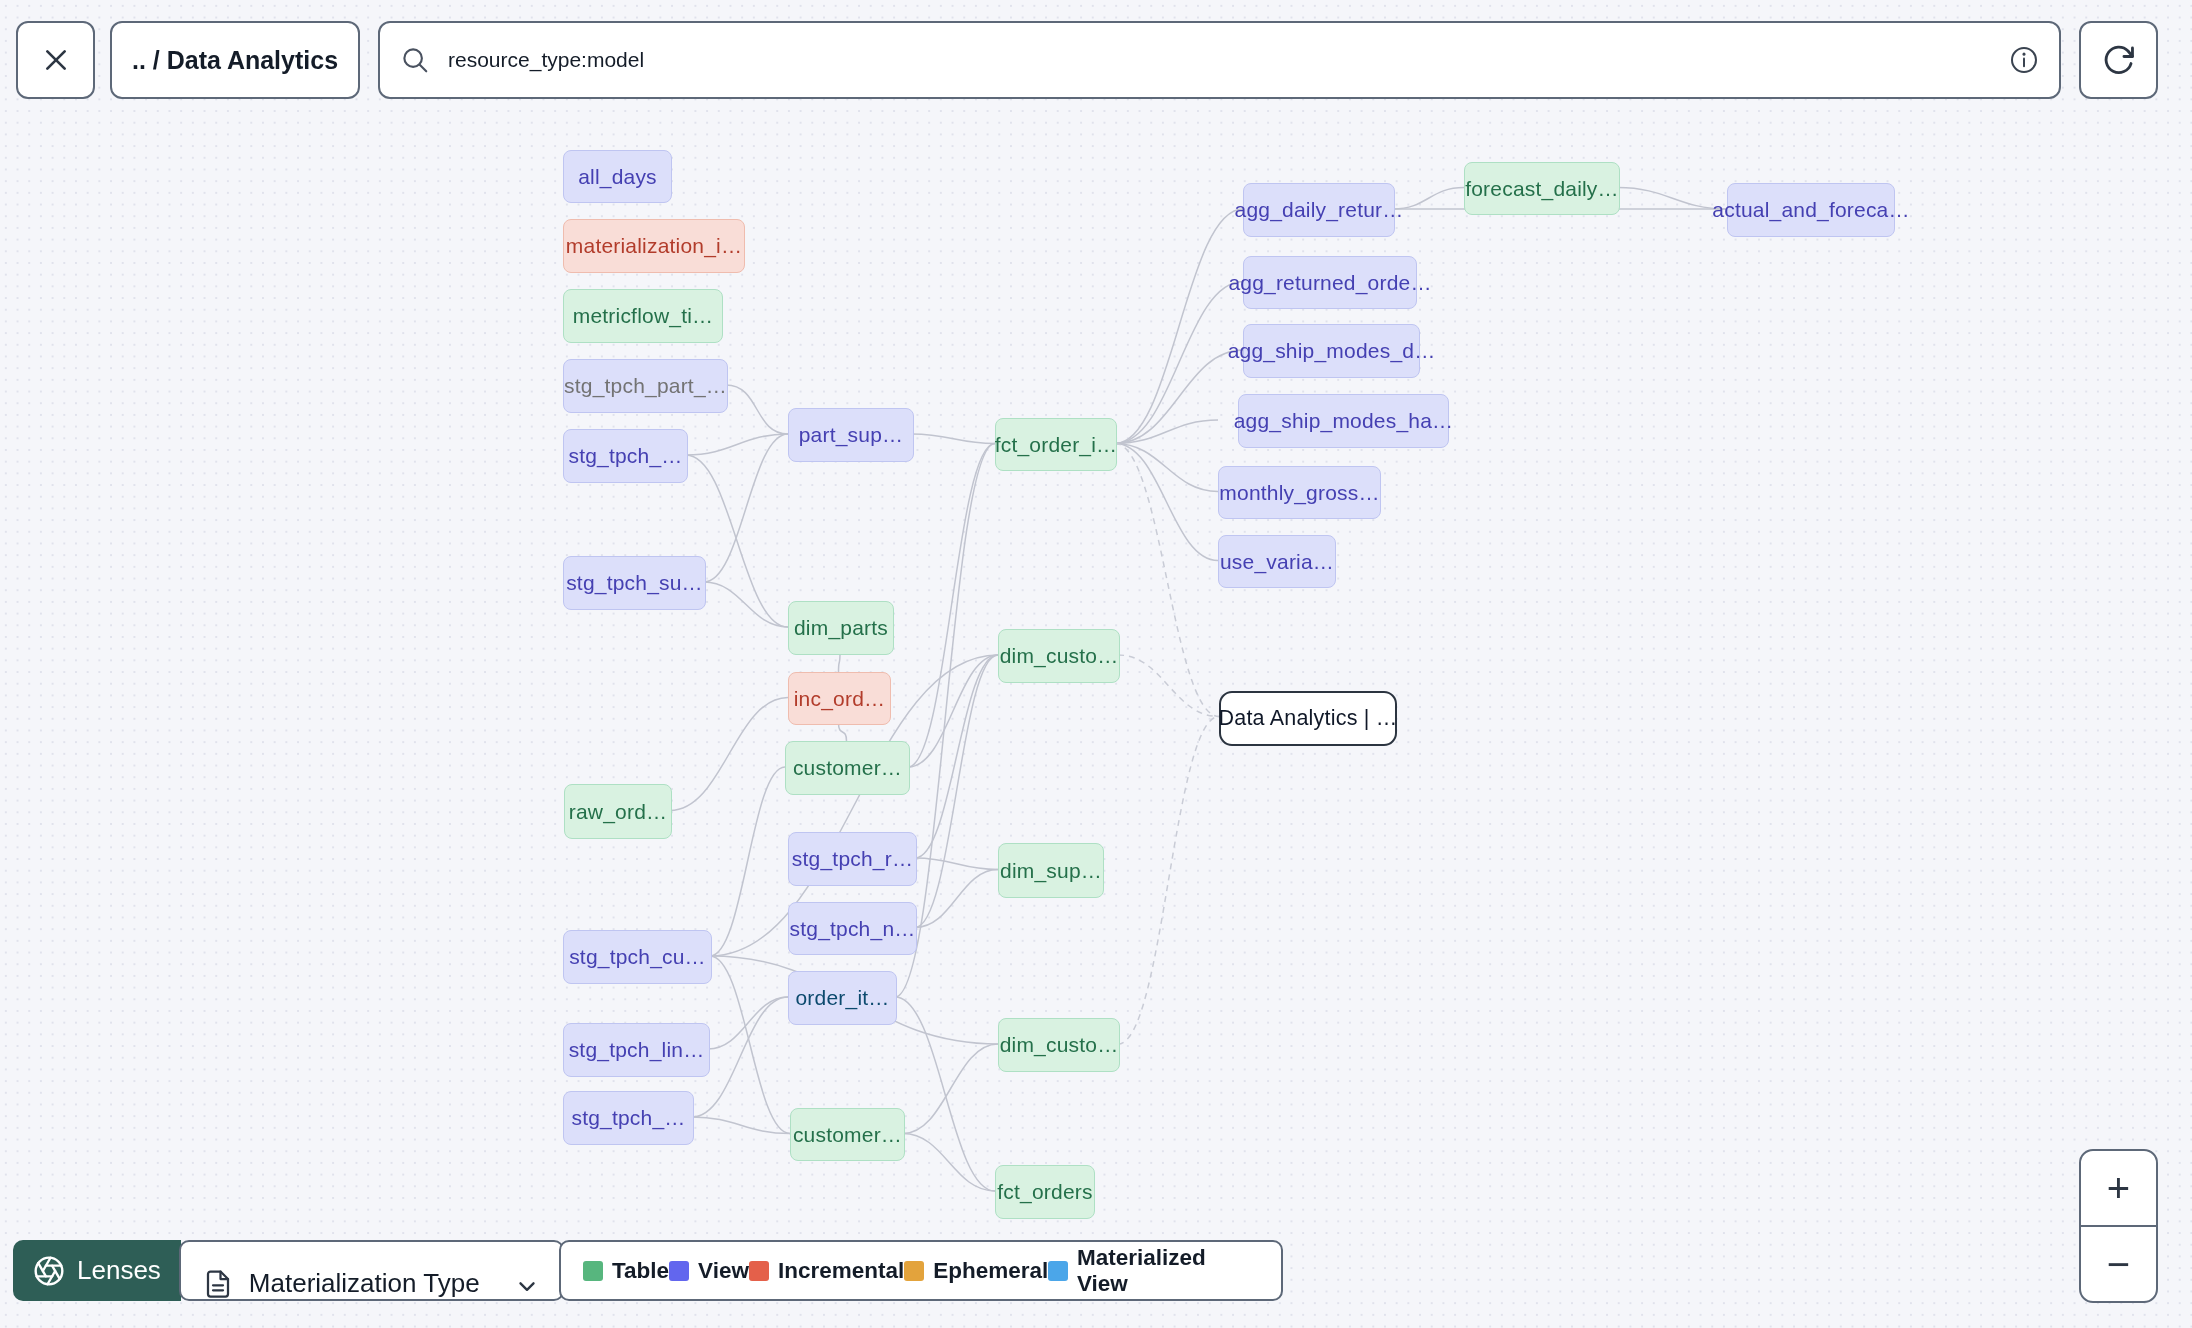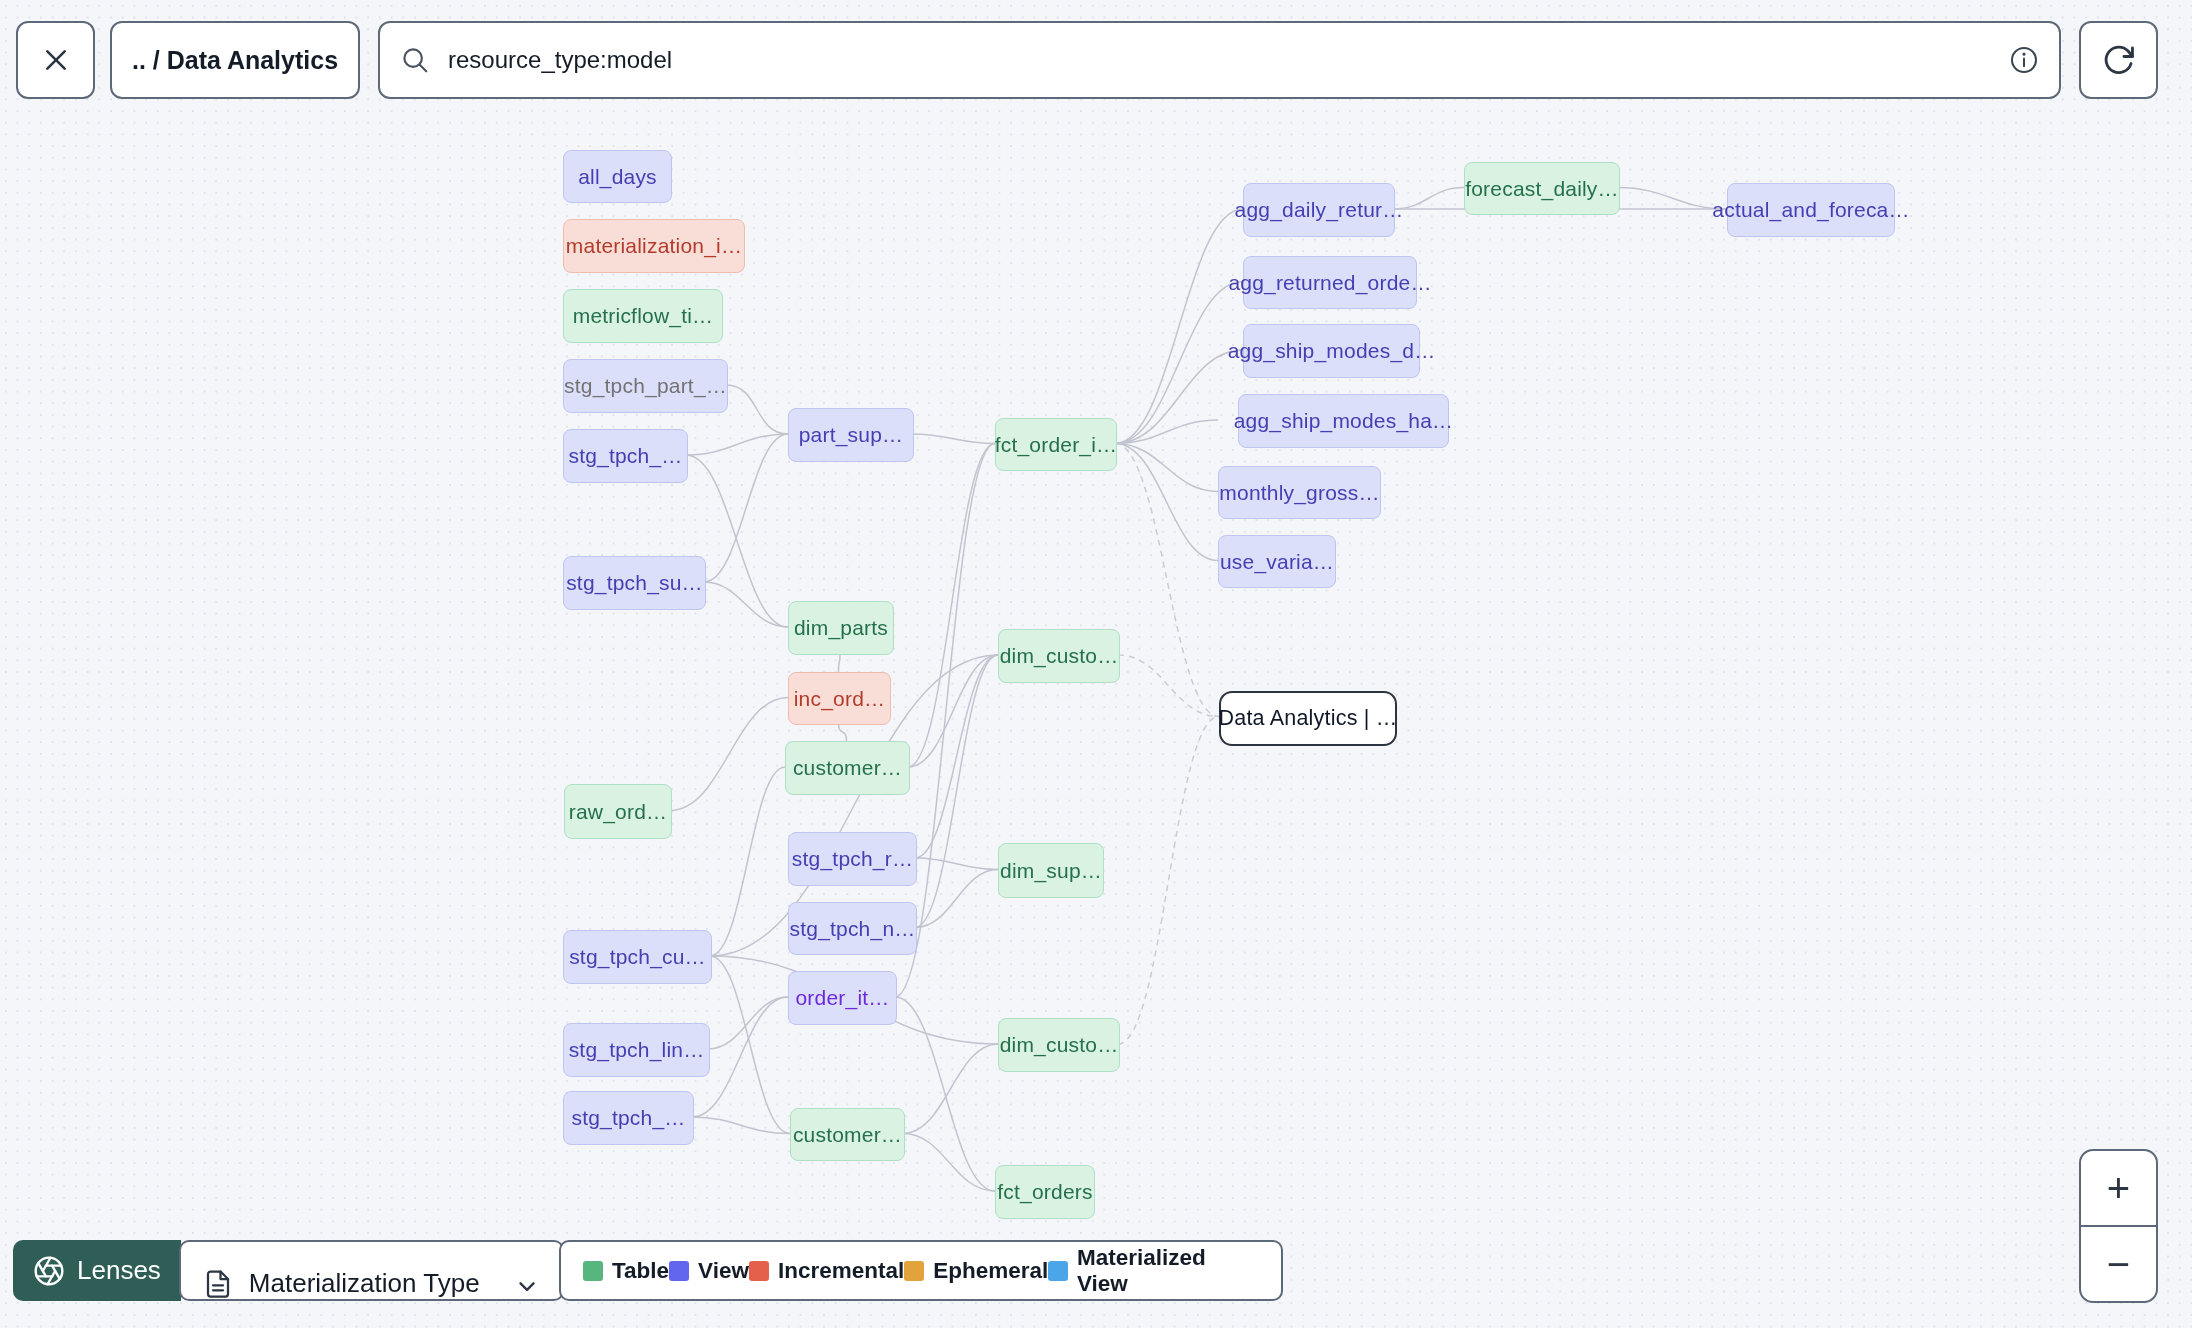--- a/index.html
+++ b/index.html
@@ -42,21 +42,21 @@
     box-sizing: border-box;
     display: flex; align-items: center;
   }
   #close-btn { width: 79px; justify-content: center; cursor: pointer; }
   #breadcrumb-btn { width: 250px; margin-left: 15px; justify-content: center; cursor: pointer; }
   #breadcrumb-btn span { font-size: 25px; font-weight: 600; }
   #search-bar { flex: 1; margin-left: 18px; padding: 0 20px; }
   #search-input {
     flex: 1; border: none; outline: none; background: transparent;
     font-family: "Liberation Sans", "DejaVu Sans", sans-serif;
-    font-size: 24px; color: #141c28; margin-left: 16px;
+    font-size: 21px; color: #141c28; margin-left: 16px;
   }
   #refresh-btn { width: 79px; margin-left: 18px; justify-content: center; cursor: pointer; }
 
   
   #lens-group {
     position: absolute; left: 13px; bottom: 27px; height: 61px;
     display: flex; z-index: 10;
     border-radius: 10px;
   }
   #lenses-btn {
@@ -156,21 +156,21 @@
     <div class="node view" style="left: 563px; top: 429px; width: 123px; height: 52px; background: rgb(220, 223, 250); border-color: rgb(191, 197, 241); color: rgb(69, 64, 178);">stg_tpch_…</div>
     <div class="node view" style="left: 788px; top: 408px; width: 124px; height: 52px; background: rgb(220, 223, 250); border-color: rgb(191, 197, 241); color: rgb(69, 64, 178);">part_sup…</div>
     <div class="node view" style="left: 563px; top: 556px; width: 141px; height: 52px; background: rgb(220, 223, 250); border-color: rgb(191, 197, 241); color: rgb(69, 64, 178);">stg_tpch_su…</div>
     <div class="node table" style="left: 788px; top: 601px; width: 104px; height: 52px; background: rgb(217, 242, 225); border-color: rgb(174, 224, 196); color: rgb(36, 112, 74);">dim_parts</div>
     <div class="node incremental" style="left: 788px; top: 672px; width: 101px; height: 51px; background: rgb(249, 221, 215); border-color: rgb(239, 188, 174); color: rgb(178, 60, 43);">inc_ord…</div>
     <div class="node table" style="left: 785px; top: 741px; width: 123px; height: 52px; background: rgb(217, 242, 225); border-color: rgb(174, 224, 196); color: rgb(36, 112, 74);">customer…</div>
     <div class="node table" style="left: 564px; top: 784px; width: 106px; height: 53px; background: rgb(217, 242, 225); border-color: rgb(174, 224, 196); color: rgb(36, 112, 74);">raw_ord…</div>
     <div class="node view" style="left: 788px; top: 832px; width: 127px; height: 52px; background: rgb(220, 223, 250); border-color: rgb(191, 197, 241); color: rgb(69, 64, 178);">stg_tpch_r…</div>
     <div class="node view" style="left: 788px; top: 902px; width: 127px; height: 51px; background: rgb(220, 223, 250); border-color: rgb(191, 197, 241); color: rgb(69, 64, 178);">stg_tpch_n…</div>
     <div class="node view" style="left: 563px; top: 930px; width: 147px; height: 52px; background: rgb(220, 223, 250); border-color: rgb(191, 197, 241); color: rgb(69, 64, 178);">stg_tpch_cu…</div>
-    <div class="node view" style="left: 788px; top: 971px; width: 107px; height: 52px; background: rgb(220, 223, 250); border-color: rgb(191, 197, 241); color: #6d28d9;">order_it…</div>
+    <div class="node view" style="left: 788px; top: 971px; width: 107px; height: 52px; background: rgb(220, 223, 250); border-color: rgb(191, 197, 241); color: #0c4a6e;">order_it…</div>
     <div class="node view" style="left: 563px; top: 1023px; width: 145px; height: 52px; background: rgb(220, 223, 250); border-color: rgb(191, 197, 241); color: rgb(69, 64, 178);">stg_tpch_lin…</div>
     <div class="node view" style="left: 563px; top: 1091px; width: 129px; height: 52px; background: rgb(220, 223, 250); border-color: rgb(191, 197, 241); color: rgb(69, 64, 178);">stg_tpch_…</div>
     <div class="node table" style="left: 790px; top: 1108px; width: 113px; height: 51px; background: rgb(217, 242, 225); border-color: rgb(174, 224, 196); color: rgb(36, 112, 74);">customer…</div>
     <div class="node table" style="left: 995px; top: 418px; width: 120px; height: 51px; background: rgb(217, 242, 225); border-color: rgb(174, 224, 196); color: rgb(36, 112, 74);">fct_order_i…</div>
     <div class="node table" style="left: 998px; top: 629px; width: 120px; height: 52px; background: rgb(217, 242, 225); border-color: rgb(174, 224, 196); color: rgb(36, 112, 74);">dim_custo…</div>
     <div class="node table" style="left: 998px; top: 843px; width: 104px; height: 53px; background: rgb(217, 242, 225); border-color: rgb(174, 224, 196); color: rgb(36, 112, 74);">dim_sup…</div>
     <div class="node table" style="left: 998px; top: 1018px; width: 120px; height: 52px; background: rgb(217, 242, 225); border-color: rgb(174, 224, 196); color: rgb(36, 112, 74);">dim_custo…</div>
     <div class="node table" style="left: 995px; top: 1165px; width: 98px; height: 52px; background: rgb(217, 242, 225); border-color: rgb(174, 224, 196); color: rgb(36, 112, 74);">fct_orders</div>
     <div class="node view" style="left: 1243px; top: 183px; width: 150px; height: 52px; background: rgb(220, 223, 250); border-color: rgb(191, 197, 241); color: rgb(69, 64, 178);">agg_daily_retur…</div>
     <div class="node view" style="left: 1243px; top: 256px; width: 172px; height: 51px; background: rgb(220, 223, 250); border-color: rgb(191, 197, 241); color: rgb(69, 64, 178);">agg_returned_orde…</div>

